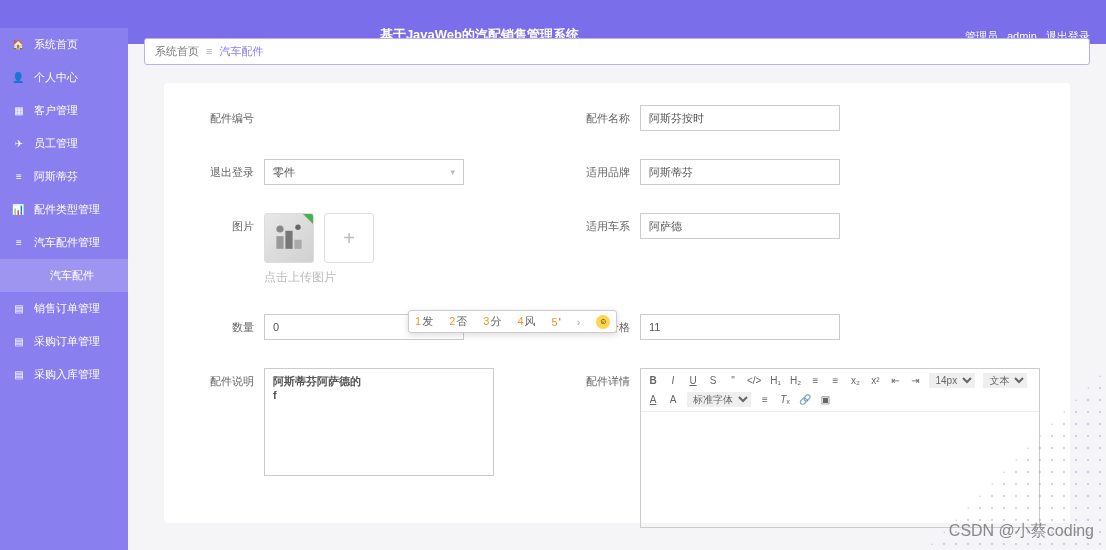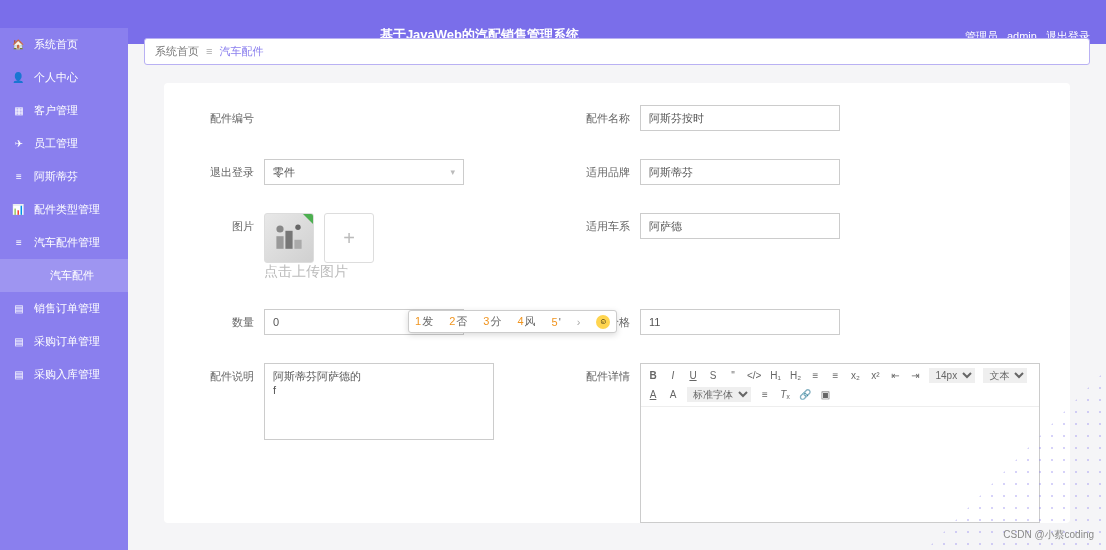--- a/index.html
+++ b/index.html
@@ -18,37 +18,37 @@
 .breadcrumb .cur { color:#8a7fee; }
 .form-panel { background:#fff; border-radius:4px; margin:18px 20px 0 20px; padding:22px 30px; height:440px; }
 .form-grid { display:grid; grid-template-columns:1fr 1fr; column-gap:60px; row-gap:14px;gap:28px; }
 .form-row { display:flex; align-items:flex-start; }
 .label { width:60px; text-align:right; font-size:11px; color:#666; padding-top:6px; margin-right:10px; flex-shrink:0; }
 .fld { flex:1; }
 input[type=text], .select, textarea { width:200px; max-width:200px; border:1px solid #ccc; font-size:11px; padding:5px 8px; color:#555; background:#fff; }
 input[type=text] { height:26px; }
 .select { height:26px; display:flex; align-items:center; justify-content:space-between; cursor:pointer; }
 .select .arrow { color:#bbb; font-size:9px; }
-textarea { height:77px; width:230px; max-width:230px; resize:none; }
+textarea { height:108px; width:230px; max-width:230px; resize:none;font-weight:bold; }
 .upload-area { display:flex; gap:10px; }
 .upload-img, .upload-add { width:50px; height:50px; border:1px solid #ddd; border-radius:3px; position:relative; display:flex; align-items:center; justify-content:center; }
 .upload-img { background:linear-gradient(135deg,#e8e8e8 0%,#d0d0d0 100%); overflow:hidden; }
 .upload-img::before { content:""; position:absolute; right:0; top:0; border-style:solid; border-width:0 10px 10px 0; border-color:transparent #4caf50 transparent transparent; }
 .upload-img svg { width:36px; height:36px; }
 .upload-add { color:#bbb; font-size:20px; cursor:pointer; }
-.upload-hint { font-size:14px; color:#bbb; }
+.upload-hint { font-size:12px; color:#bbb; margin-top:6px; }
 .editor { border:1px solid #ccc; width:400px; height:160px; }
 .editor-toolbar { border-bottom:1px solid #eee; padding:4px 6px; display:flex; flex-wrap:wrap; gap:4px 8px; font-size:10px; color:#666; align-items:center; }
 .tb-btn { cursor:pointer; min-width:12px; text-align:center; }
 .tb-sel { border:none; font-size:10px; color:#666; padding:1px 2px; }
 .ime { position:absolute; background:#fff; border:1px solid #ccc; border-radius:3px; box-shadow:0 2px 6px rgba(0,0,0,.15); font-size:11px; padding:3px 6px; left:408px; top:310px; display:flex; align-items:center; gap:16px; }
 .ime .cand { color:#666; }
 .ime .cand b { color:#f0941f; font-weight:normal; margin-right:1px; }
 .ime .face { width:14px; height:14px; border-radius:50%; background:#ffd54f; display:inline-flex; align-items:center; justify-content:center; font-size:8px; }
-.watermark { position:absolute; right:12px; bottom:8px; font-size:10px; color:#888; }
+.watermark { position:absolute; right:12px; bottom:8px; font-size:16px; color:#888; }
 .dots { position:absolute; right:0; bottom:0; width:180px; height:180px; background:radial-gradient(circle,#8a7fee 1.5px,transparent 1.5px); background-size:12px 12px; opacity:.35; clip-path:polygon(100% 0,100% 100%,0 100%); pointer-events:none; }
 </style>
 </head>
 <body>
 
 <div class="topbar">
   <div class="title">基于JavaWeb的汽配销售管理系统</div>
   <div class="user">
     <span>管理员</span>
     <span>admin</span>

